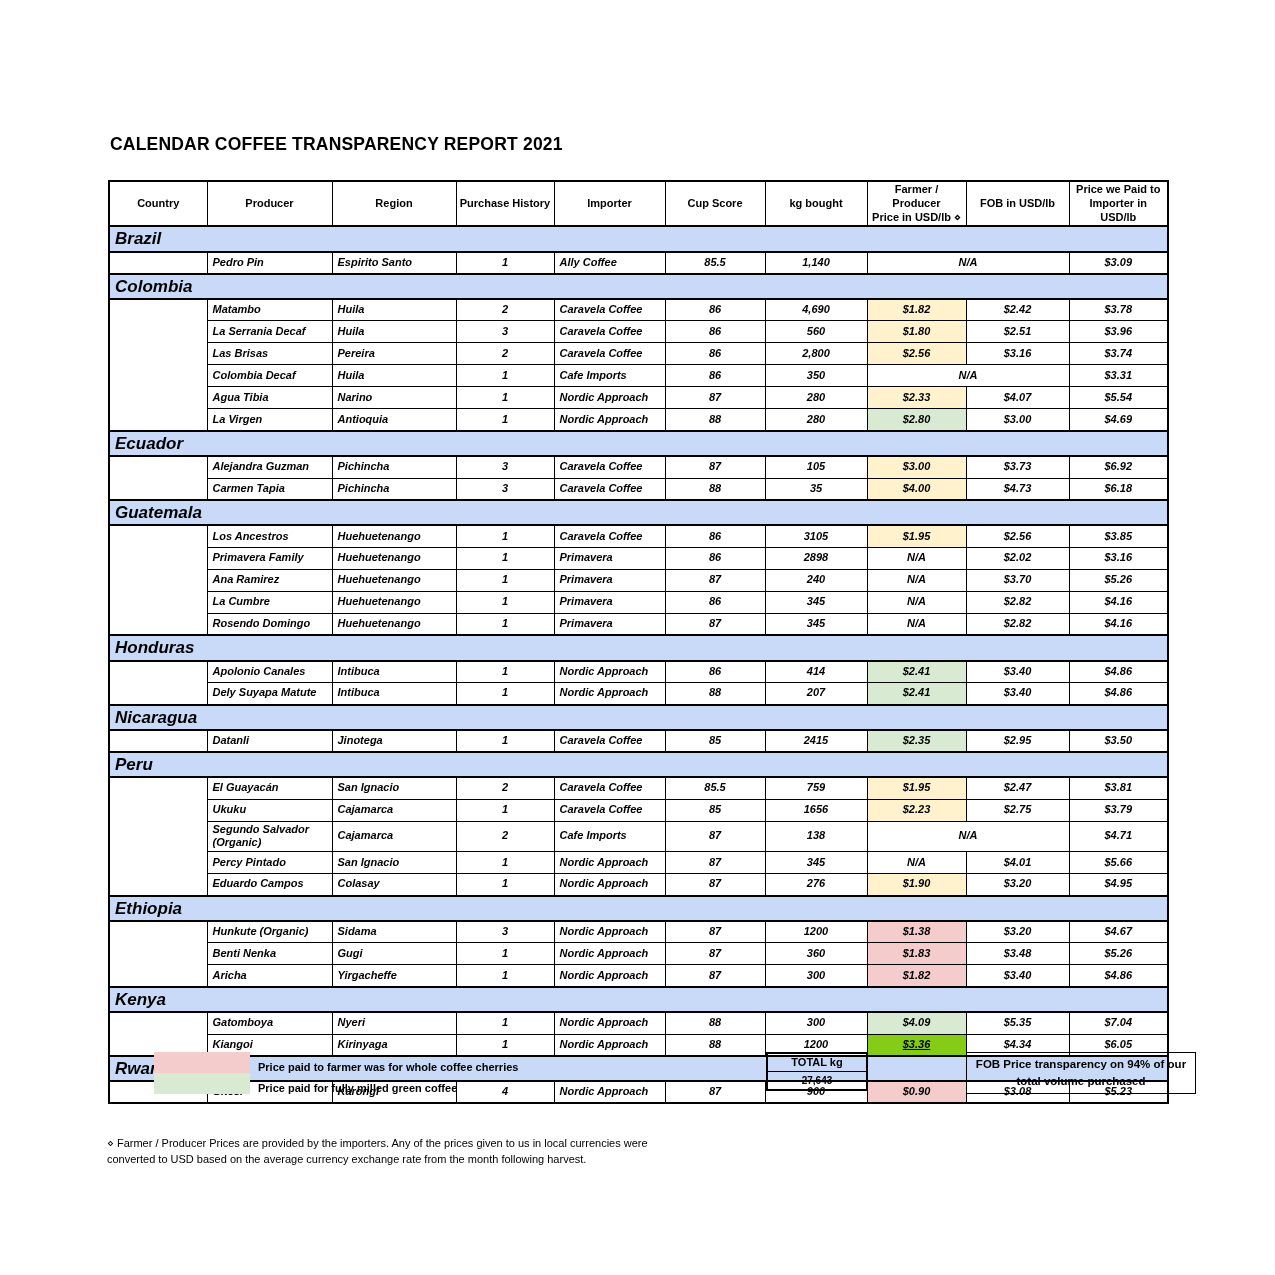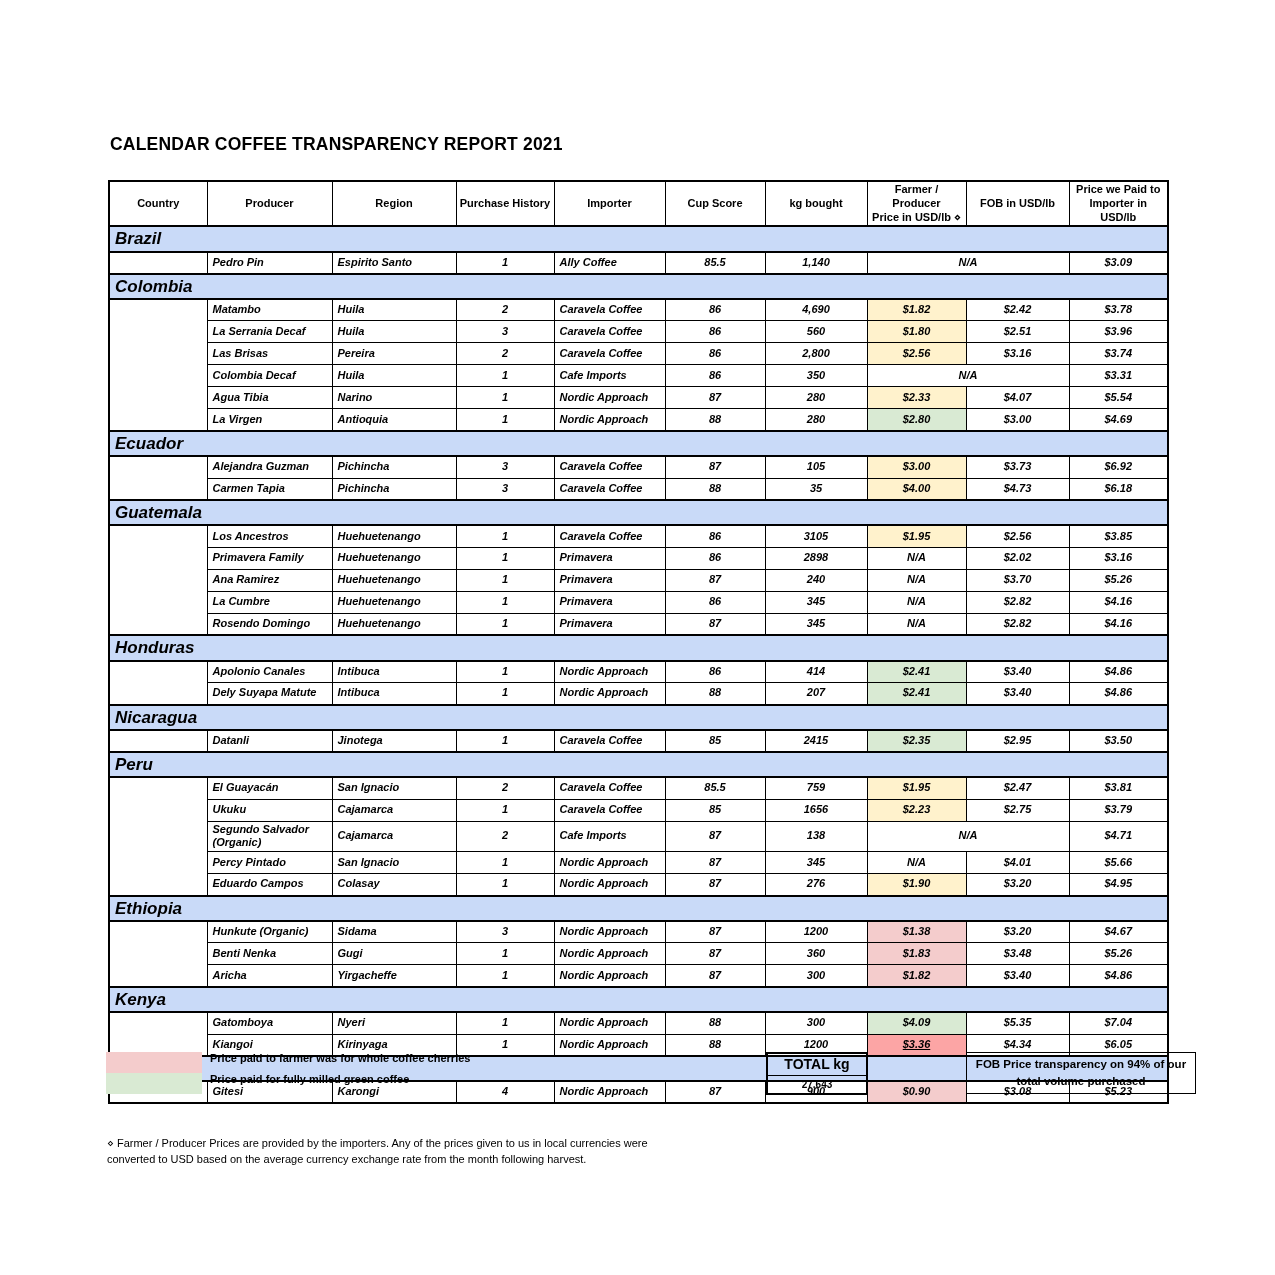--- a/index.html
+++ b/index.html
@@ -31,29 +31,29 @@
   tr.band-row td {
     border-top:2px solid #000; border-bottom:2px solid #000;
     height:18px; font-size:17px; text-align:left; padding-left:5px;
   }
   tr.data-row { height:22px; }
   td.c { text-align:center; padding:1px 2px; }
   td.l { text-align:left; }
   td.country-cell { border-right:1.5px solid #000; }
   
   .legend { position:absolute; left:106px; top:1052px; }
-  .legend-row { display:flex; align-items:flex-start; height:21px; }
+  .legend-row { display:flex; align-items:flex-end; height:21px;margin-left:48px; }
   .legend-swatch { width:96px; height:21px; flex:0 0 96px; }
   .legend-label { margin-left:8px; font-size:11px; font-weight:bold; white-space:nowrap; }
   .total-box {
     position:absolute; left:766px; top:1052px; width:102px;
     border:2px solid #000; text-align:center;
   }
   .total-header {
-    border-bottom:1.5px solid #000; font-size:14px; font-weight:bold;
+    border-bottom:1.5px solid #000; font-size:11px; font-weight:bold;
     padding:2px 0; line-height:1.2;
   }
   .total-value { font-size:10px; font-weight:bold; padding:3px 0; }
   .fob-box {
     position:absolute; left:966px; top:1052px; width:230px; height:42px;
     border:1.5px solid #000;
     display:flex; align-items:center; justify-content:center; text-align:center;
     font-size:11.5px; font-weight:bold; line-height:1.45; padding:0 8px;
   }
   .footnote {
@@ -415,21 +415,21 @@
         <td class="c">$5.35</td>
         <td class="c">$7.04</td>
       </tr>
       <tr class="data-row">
         <td class="l">Kiangoi</td>
         <td class="l">Kirinyaga</td>
         <td class="c">1</td>
         <td class="l">Nordic Approach</td>
         <td class="c">88</td>
         <td class="c">1200</td>
-        <td class="c" style="background: #fca5a5; text-decoration: underline;">$3.36</td>
+        <td class="c" style="background: #84cc16; text-decoration: underline;">$3.36</td>
         <td class="c">$4.34</td>
         <td class="c">$6.05</td>
       </tr>
       <tr class="band-row">
         <td colspan="10" style="background: rgb(201, 218, 248);">Rwanda</td>
       </tr>
       <tr class="data-row">
         <td class="country-cell" rowspan="1"></td>
         <td class="l">Gitesi</td>
         <td class="l">Karongi</td>

